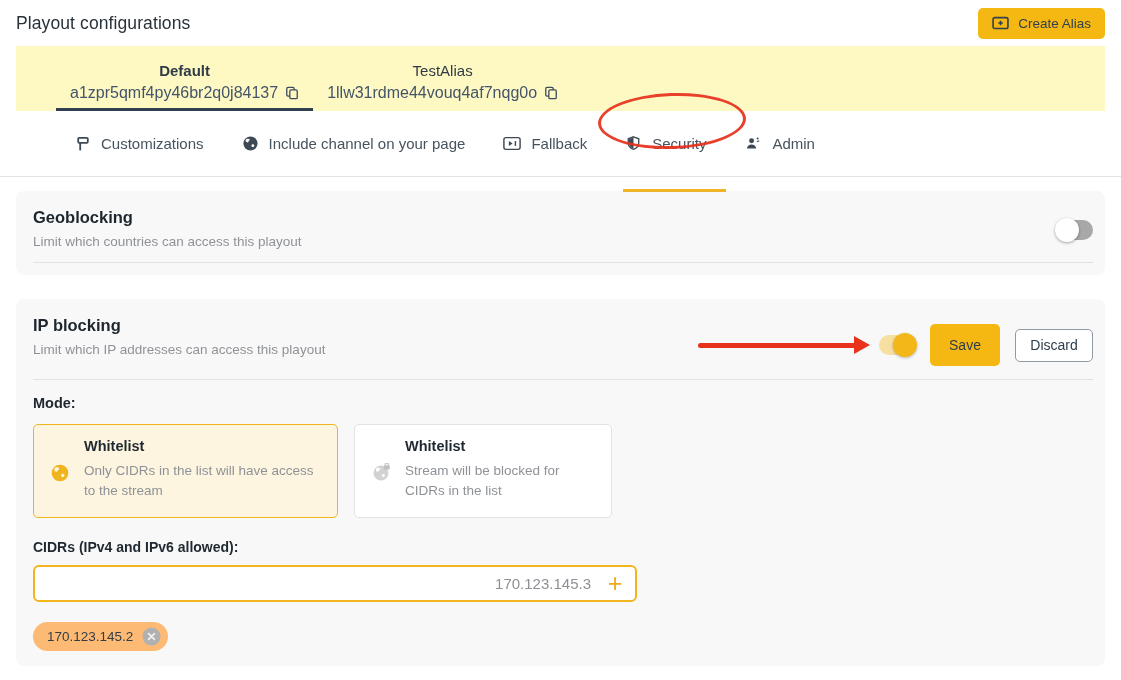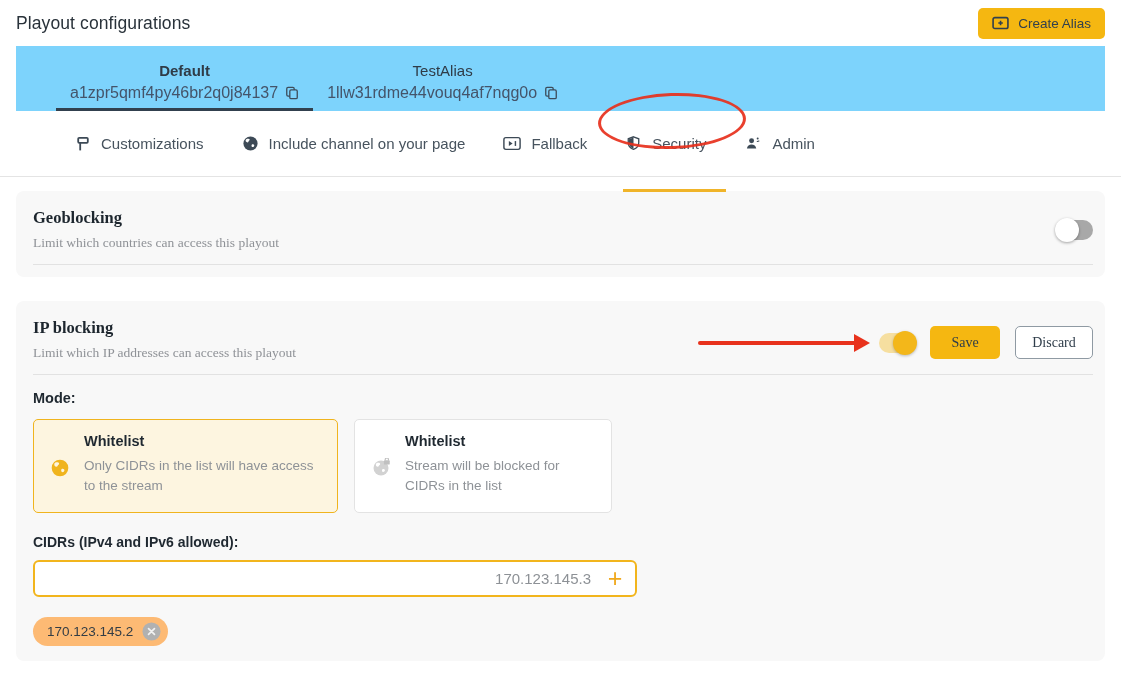--- a/index.html
+++ b/index.html
@@ -20,21 +20,21 @@
   .btn-amber {
     display: inline-flex; align-items: center; gap: 8px;
     background: #f5b711; border: none; border-radius: 5px;
     height: 31px; padding: 0 14px;
     font-family: inherit; font-size: 13.5px; font-weight: 500; color: #31404e;
     cursor: pointer;
   }
   
   .alias-strip {
     margin: 0 16px; height: 65px;
-    background: #7dd3fc;
+    background: #fef9c3;
     display: flex; align-items: stretch;
     padding-left: 40px;
   }
   .alias-tab {
     min-width: 208px; padding: 10px 14px 0;
     display: flex; flex-direction: column; align-items: center; justify-content: center;
     gap: 5px; cursor: pointer; border-bottom: 3px solid transparent;
   }
   .alias-tab.active { border-bottom-color: #31404e; }
   .alias-name { font-size: 15px; color: #2f3b47; }
@@ -62,21 +62,21 @@
     border: 3.5px solid rgba(231, 48, 28, .92); border-radius: 50%;
     transform: rotate(-2deg); pointer-events: none;
   }
   
   .card {
     margin: 14px 16px 24px; background: #f8f8f8; border-radius: 8px;
     padding: 17px 16px 12px 17px;
   }
   .card-header {
     display: flex; align-items: flex-start; justify-content: space-between;
-    padding-bottom: 13px; border-bottom: 1px solid #e2e2e2; margin-right: -4px; font-family: Liberation Serif, serif;
+    padding-bottom: 13px; border-bottom: 1px solid #e2e2e2; margin-right: -4px;
   }
   .card-title { font-size: 16.5px; font-weight: 700; color: #1d262e; }
   .card-desc { font-size: 13.5px; color: #8f9297; margin-top: 7px; }
   .header-actions { display: flex; align-items: center; gap: 15px; margin-top: 8px; }
   
   .toggle { width: 36px; height: 20px; border-radius: 10px; position: relative; cursor: pointer; flex: none; }
   .toggle .knob { position: absolute; width: 24px; height: 24px; border-radius: 50%; top: -2px; }
   .toggle.off { background: #a8a8a8; }
   .toggle.off .knob { left: -2px; background: #ffffff; box-shadow: 0 1px 3px rgba(0,0,0,.35); }
   .toggle.on { background: #f6dfa0; }
@@ -86,21 +86,21 @@
   .red-arrow::before {
     content: ""; position: absolute; left: 0; right: 14px; top: 8px; height: 4.5px;
     background: #e8321c; border-radius: 3px;
   }
   .red-arrow::after {
     content: ""; position: absolute; right: 0; top: 1px; width: 0; height: 0;
     border-left: 16px solid #e8321c; border-top: 9px solid transparent; border-bottom: 9px solid transparent;
   }
   .btn-save {
     background: #f5b711; border: none; border-radius: 5px;
-    width: 70px; height: 33px; font-family: inherit; font-size: 14px; color: #2f3d4a; cursor: pointer;
+    width: 70px; height: 42px; font-family: inherit; font-size: 14px; color: #2f3d4a; cursor: pointer;
   }
   .btn-discard {
     background: #ffffff; border: 1px solid #8f9aa3; border-radius: 5px;
     width: 78px; height: 33px; font-family: inherit; font-size: 14px; color: #2f3d4a; cursor: pointer;
   }
   
   .mode-label { font-size: 14.5px; font-weight: 700; color: #1f2830; margin: 15px 0 13px; }
   .mode-cards { display: flex; gap: 16px; }
   .mode-card {
     display: grid; grid-template-columns: 34px 1fr; grid-template-rows: auto auto;

